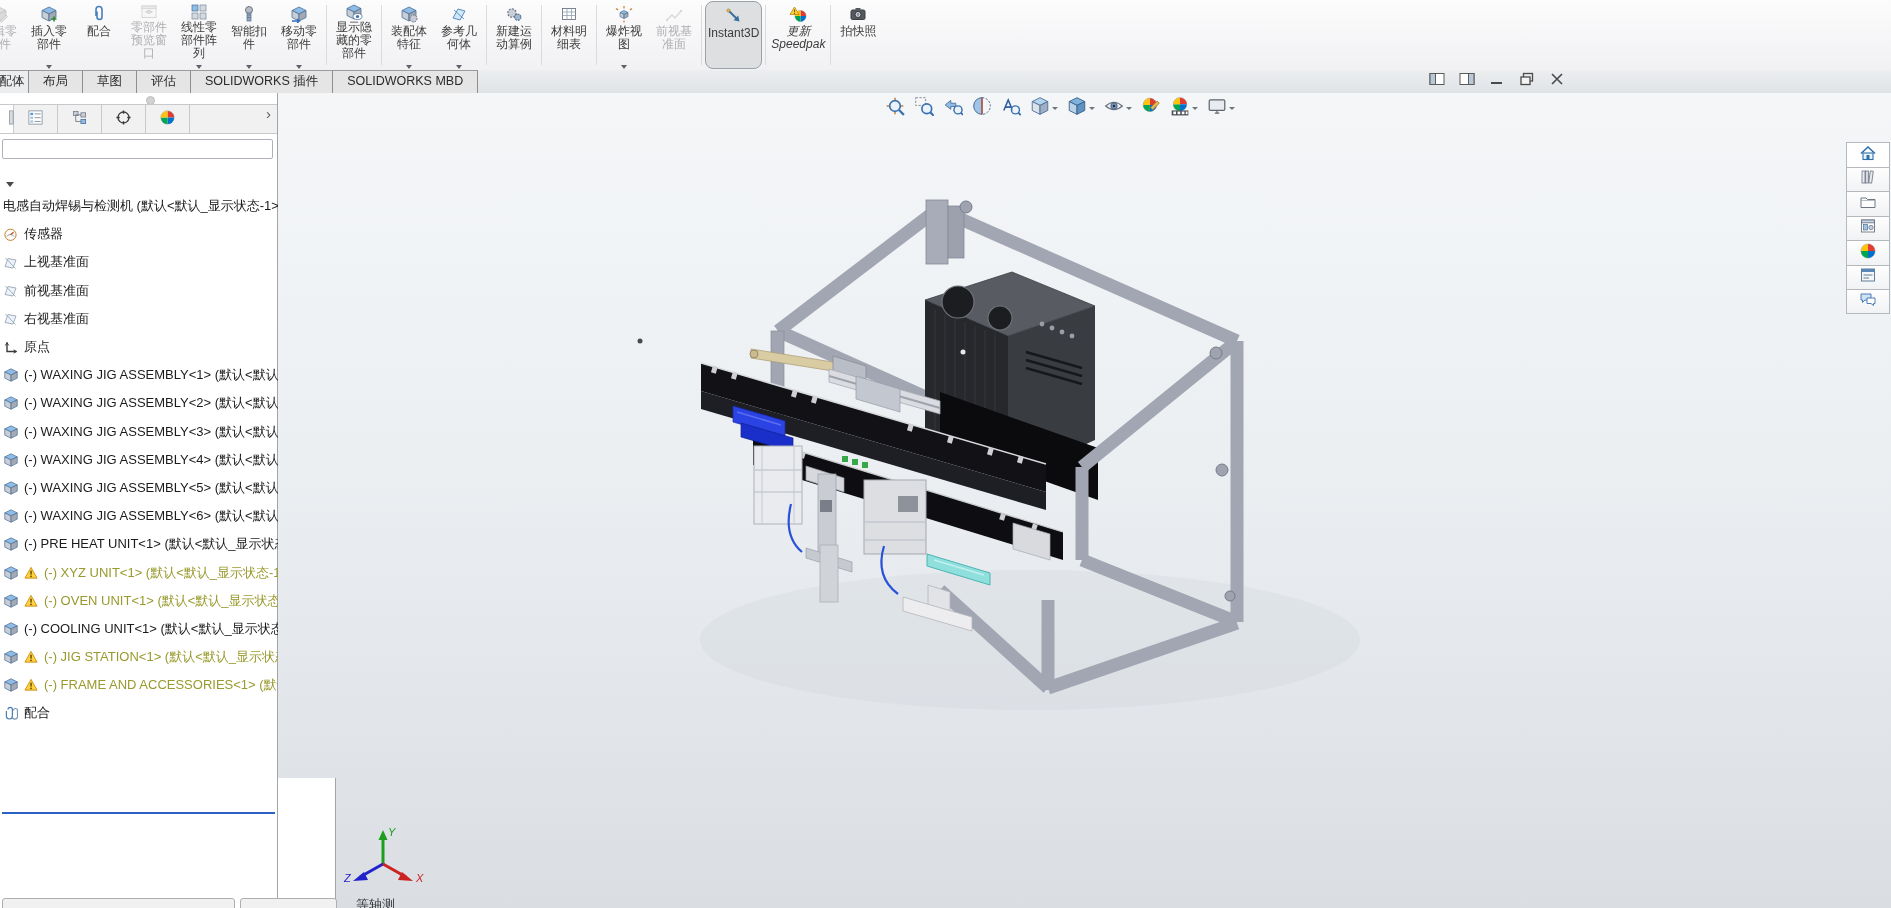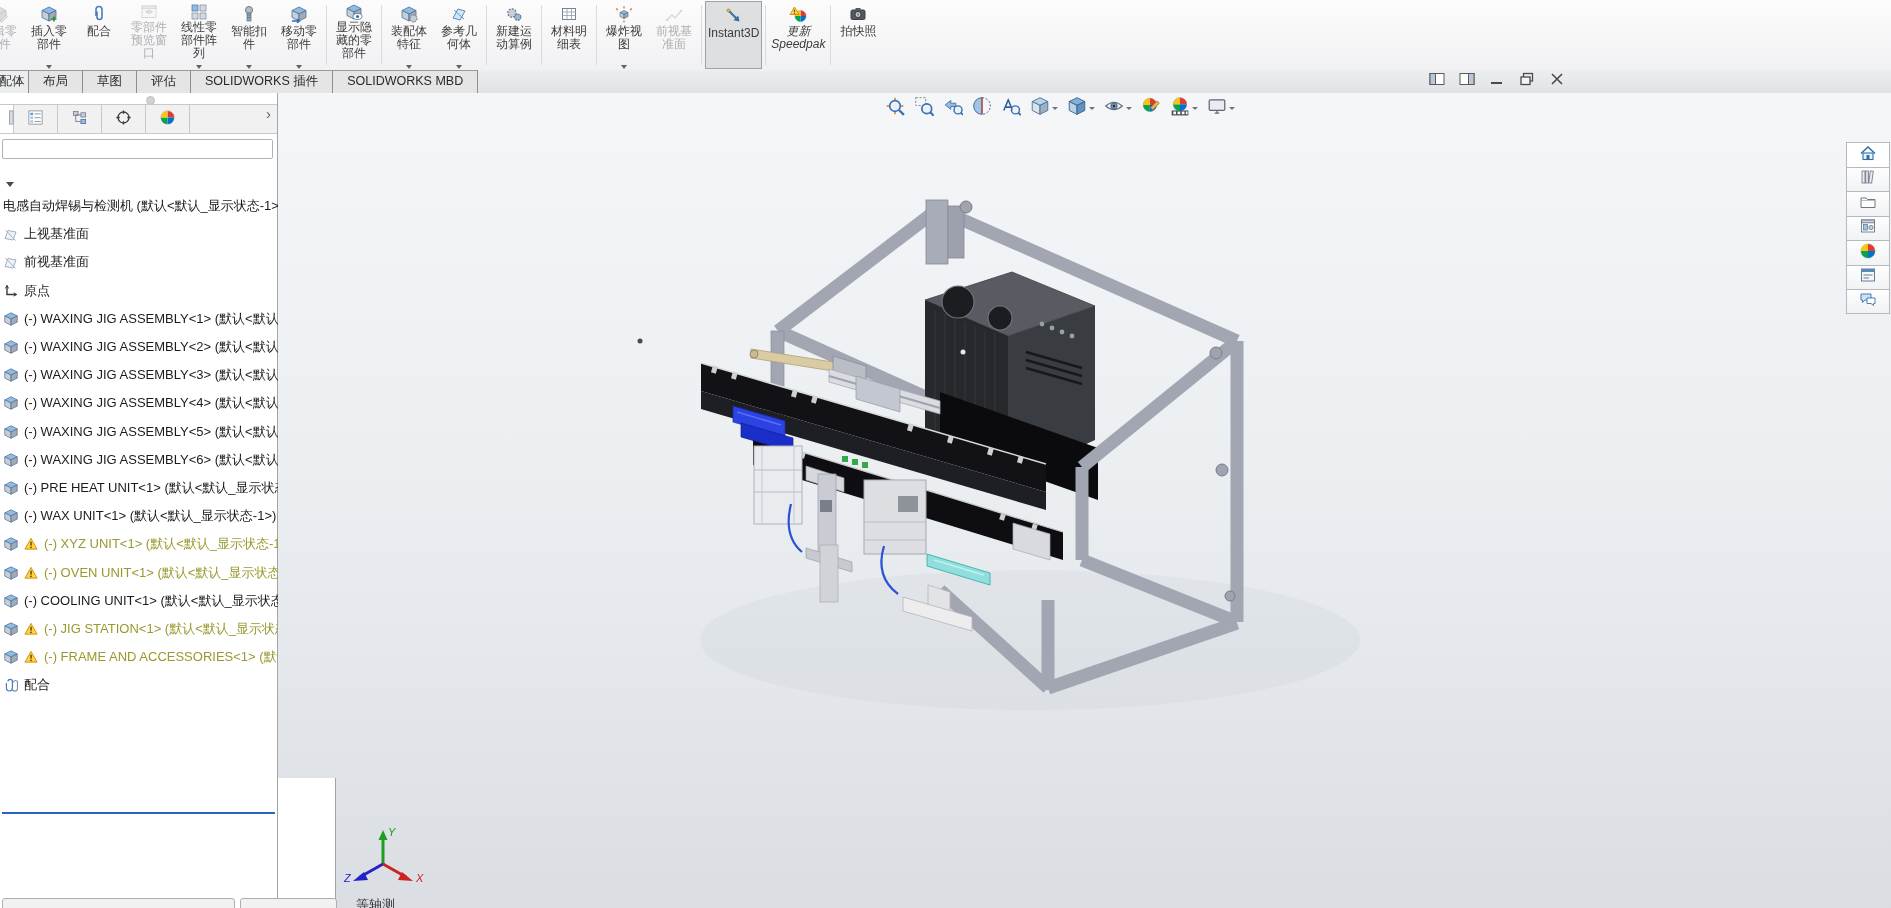--- a/index.html
+++ b/index.html
@@ -12,21 +12,21 @@
           border-bottom:1px solid #D8D8DA;display:flex;align-items:stretch;}
   .tb-btn{position:relative;min-width:46px;max-width:62px;display:flex;flex-direction:column;
           align-items:center;padding:3px 2px 10px 2px;cursor:default;}
   .tb-btn .ticon{height:22px;display:flex;align-items:center;justify-content:center;}
   .tb-btn .tlabel{font-size:12px;line-height:13px;color:#3C3C3C;text-align:center;
           max-width:46px;word-break:break-all;}
   .tb-btn.eng .tlabel{white-space:nowrap;max-width:none;word-break:normal;}
   .tb-btn.wide .tlabel{max-width:56px;word-break:break-word;font-style:italic;}
   .tb-btn.disabled .tlabel{color:#AFAFB1;}
   .tb-btn.disabled .ticon{opacity:.38;filter:grayscale(1);}
-  .tb-btn.selected{background:#DEDFE1;border:1px solid #99A1A9;border-radius:0;margin:1px;}
+  .tb-btn.selected{background:#DEDFE1;border:1px solid #99A1A9;border-radius:8px;margin:1px;}
   .tb-btn.partial{margin-left:-26px;overflow:hidden;}
   .tb-caret{position:absolute;bottom:1px;left:50%;transform:translateX(-50%);
             width:0;height:0;border-left:3.5px solid transparent;border-right:3.5px solid transparent;
             border-top:4px solid #5E6368;}
   .tb-sep{width:1px;background:#DBDBDD;margin:5px 2px;}
   
   .tabbar{position:absolute;left:0;top:70px;width:1891px;height:23px;background:#BFBFC0;}
   .tabbar-right{position:absolute;left:422px;top:0;right:0;height:23px;
                 background:linear-gradient(#ECEEF0,#E0E3E6);}
   .tabs{position:absolute;left:0;top:0;display:flex;height:23px;}
@@ -632,34 +632,53 @@
     <div class="pchevron">›</div>
     <div class="pfilter"></div>
     <div class="root-caret"></div>
     <div class="tree" id="tree">
         <div class="trow">
           <span class="lbl">电感自动焊锡与检测机 (默认&lt;默认_显示状态-1&gt;)</span>
         </div>
         <div class="trow">
           <span class="tico">
             <svg width="15" height="15" viewBox="0 0 15 15">
-              <polygon points="2,11.5 5,3.5 13,5 10,13" fill="#DCE9F5" fill-opacity="0.55" stroke="#9AA6B4" stroke-width="0.9"></polygon>
-              <line x1="2.5" y1="3" x2="12.5" y2="13.5" stroke="#9AA6B4" stroke-width="0.9"></line>
-            </svg>
-          </span>
-          <span class="lbl">上视基准面</span>
+              <circle cx="7.5" cy="7.8" r="5.6" fill="#fff" stroke="#C47F2A" stroke-width="1"></circle>
+              <path d="M7.5 7.8 L10.6 5.2" stroke="#C4452A" stroke-width="1.3"></path>
+              <path d="M4 9.5 A4 4 0 0 1 11 9.5" fill="none" stroke="#888" stroke-width="0.9"></path>
+            </svg>
+          </span>
+          <span class="lbl">传感器</span>
         </div>
         <div class="trow">
           <span class="tico">
             <svg width="15" height="15" viewBox="0 0 15 15">
               <polygon points="2,11.5 5,3.5 13,5 10,13" fill="#DCE9F5" fill-opacity="0.55" stroke="#9AA6B4" stroke-width="0.9"></polygon>
               <line x1="2.5" y1="3" x2="12.5" y2="13.5" stroke="#9AA6B4" stroke-width="0.9"></line>
             </svg>
           </span>
+          <span class="lbl">上视基准面</span>
+        </div>
+        <div class="trow">
+          <span class="tico">
+            <svg width="15" height="15" viewBox="0 0 15 15">
+              <polygon points="2,11.5 5,3.5 13,5 10,13" fill="#DCE9F5" fill-opacity="0.55" stroke="#9AA6B4" stroke-width="0.9"></polygon>
+              <line x1="2.5" y1="3" x2="12.5" y2="13.5" stroke="#9AA6B4" stroke-width="0.9"></line>
+            </svg>
+          </span>
           <span class="lbl">前视基准面</span>
+        </div>
+        <div class="trow">
+          <span class="tico">
+            <svg width="15" height="15" viewBox="0 0 15 15">
+              <polygon points="2,11.5 5,3.5 13,5 10,13" fill="#DCE9F5" fill-opacity="0.55" stroke="#9AA6B4" stroke-width="0.9"></polygon>
+              <line x1="2.5" y1="3" x2="12.5" y2="13.5" stroke="#9AA6B4" stroke-width="0.9"></line>
+            </svg>
+          </span>
+          <span class="lbl">右视基准面</span>
         </div>
         <div class="trow">
           <span class="tico">
             <svg width="15" height="15" viewBox="0 0 15 15">
               <path d="M4 2.5 V11.5 H13.5" stroke="#3A3A3A" fill="none" stroke-width="1.4"></path>
               <path d="M4 2.5 L2.4 5.4 M4 2.5 L5.6 5.4" stroke="#3A3A3A" stroke-width="1"></path>
               <path d="M13.5 11.5 L10.6 9.9 M13.5 11.5 L10.6 13.1" stroke="#3A3A3A" stroke-width="1"></path>
             </svg>
           </span>
           <span class="lbl">原点</span>
@@ -726,30 +745,20 @@
         </div>
         <div class="trow">
           <span class="tico">
             <svg width="16" height="16" viewBox="0 0 18 18">
               <polygon points="9,2 16,5.5 9,9 2,5.5" fill="#8FBCE6" stroke="#4A6E94" stroke-width="0.8"></polygon>
               <polygon points="2,5.5 9,9 9,16 2,12.5" fill="#C9CED6" stroke="#4A6E94" stroke-width="0.8"></polygon>
               <polygon points="16,5.5 9,9 9,16 16,12.5" fill="#A3AAB4" stroke="#4A6E94" stroke-width="0.8"></polygon>
             </svg>
           </span>
           <span class="lbl">(-) PRE HEAT UNIT&lt;1&gt; (默认&lt;默认_显示状态-1&gt;)</span>
-        </div>
-        <div class="trow">
-          <span class="tico">
-            <svg width="16" height="16" viewBox="0 0 18 18">
-              <polygon points="9,2 16,5.5 9,9 2,5.5" fill="#8FBCE6" stroke="#4A6E94" stroke-width="0.8"></polygon>
-              <polygon points="2,5.5 9,9 9,16 2,12.5" fill="#C9CED6" stroke="#4A6E94" stroke-width="0.8"></polygon>
-              <polygon points="16,5.5 9,9 9,16 16,12.5" fill="#A3AAB4" stroke="#4A6E94" stroke-width="0.8"></polygon>
-            </svg>
-          </span>
-          <span class="lbl">(-) WAX UNIT&lt;1&gt; (默认&lt;默认_显示状态-1&gt;)</span>
         </div>
         <div class="trow warn">
           <span class="tico">
             <svg width="16" height="16" viewBox="0 0 18 18">
               <polygon points="9,2 16,5.5 9,9 2,5.5" fill="#8FBCE6" stroke="#4A6E94" stroke-width="0.8"></polygon>
               <polygon points="2,5.5 9,9 9,16 2,12.5" fill="#C9CED6" stroke="#4A6E94" stroke-width="0.8"></polygon>
               <polygon points="16,5.5 9,9 9,16 16,12.5" fill="#A3AAB4" stroke="#4A6E94" stroke-width="0.8"></polygon>
             </svg>
           </span>
           <span class="wico">

